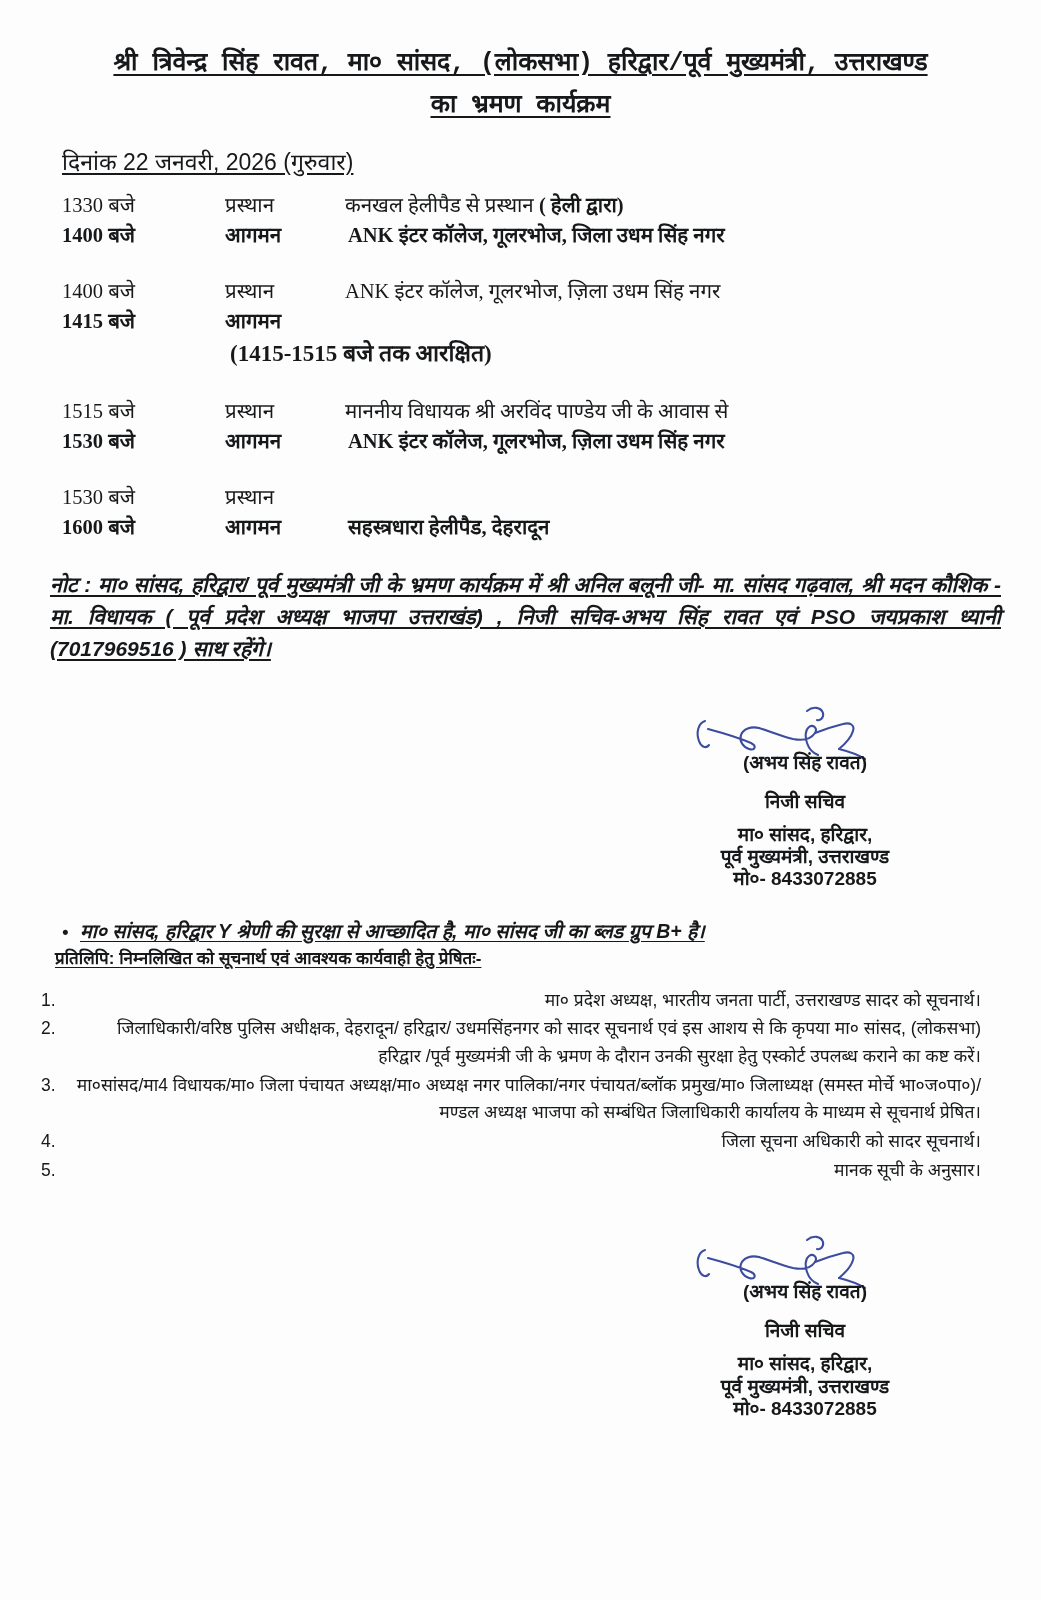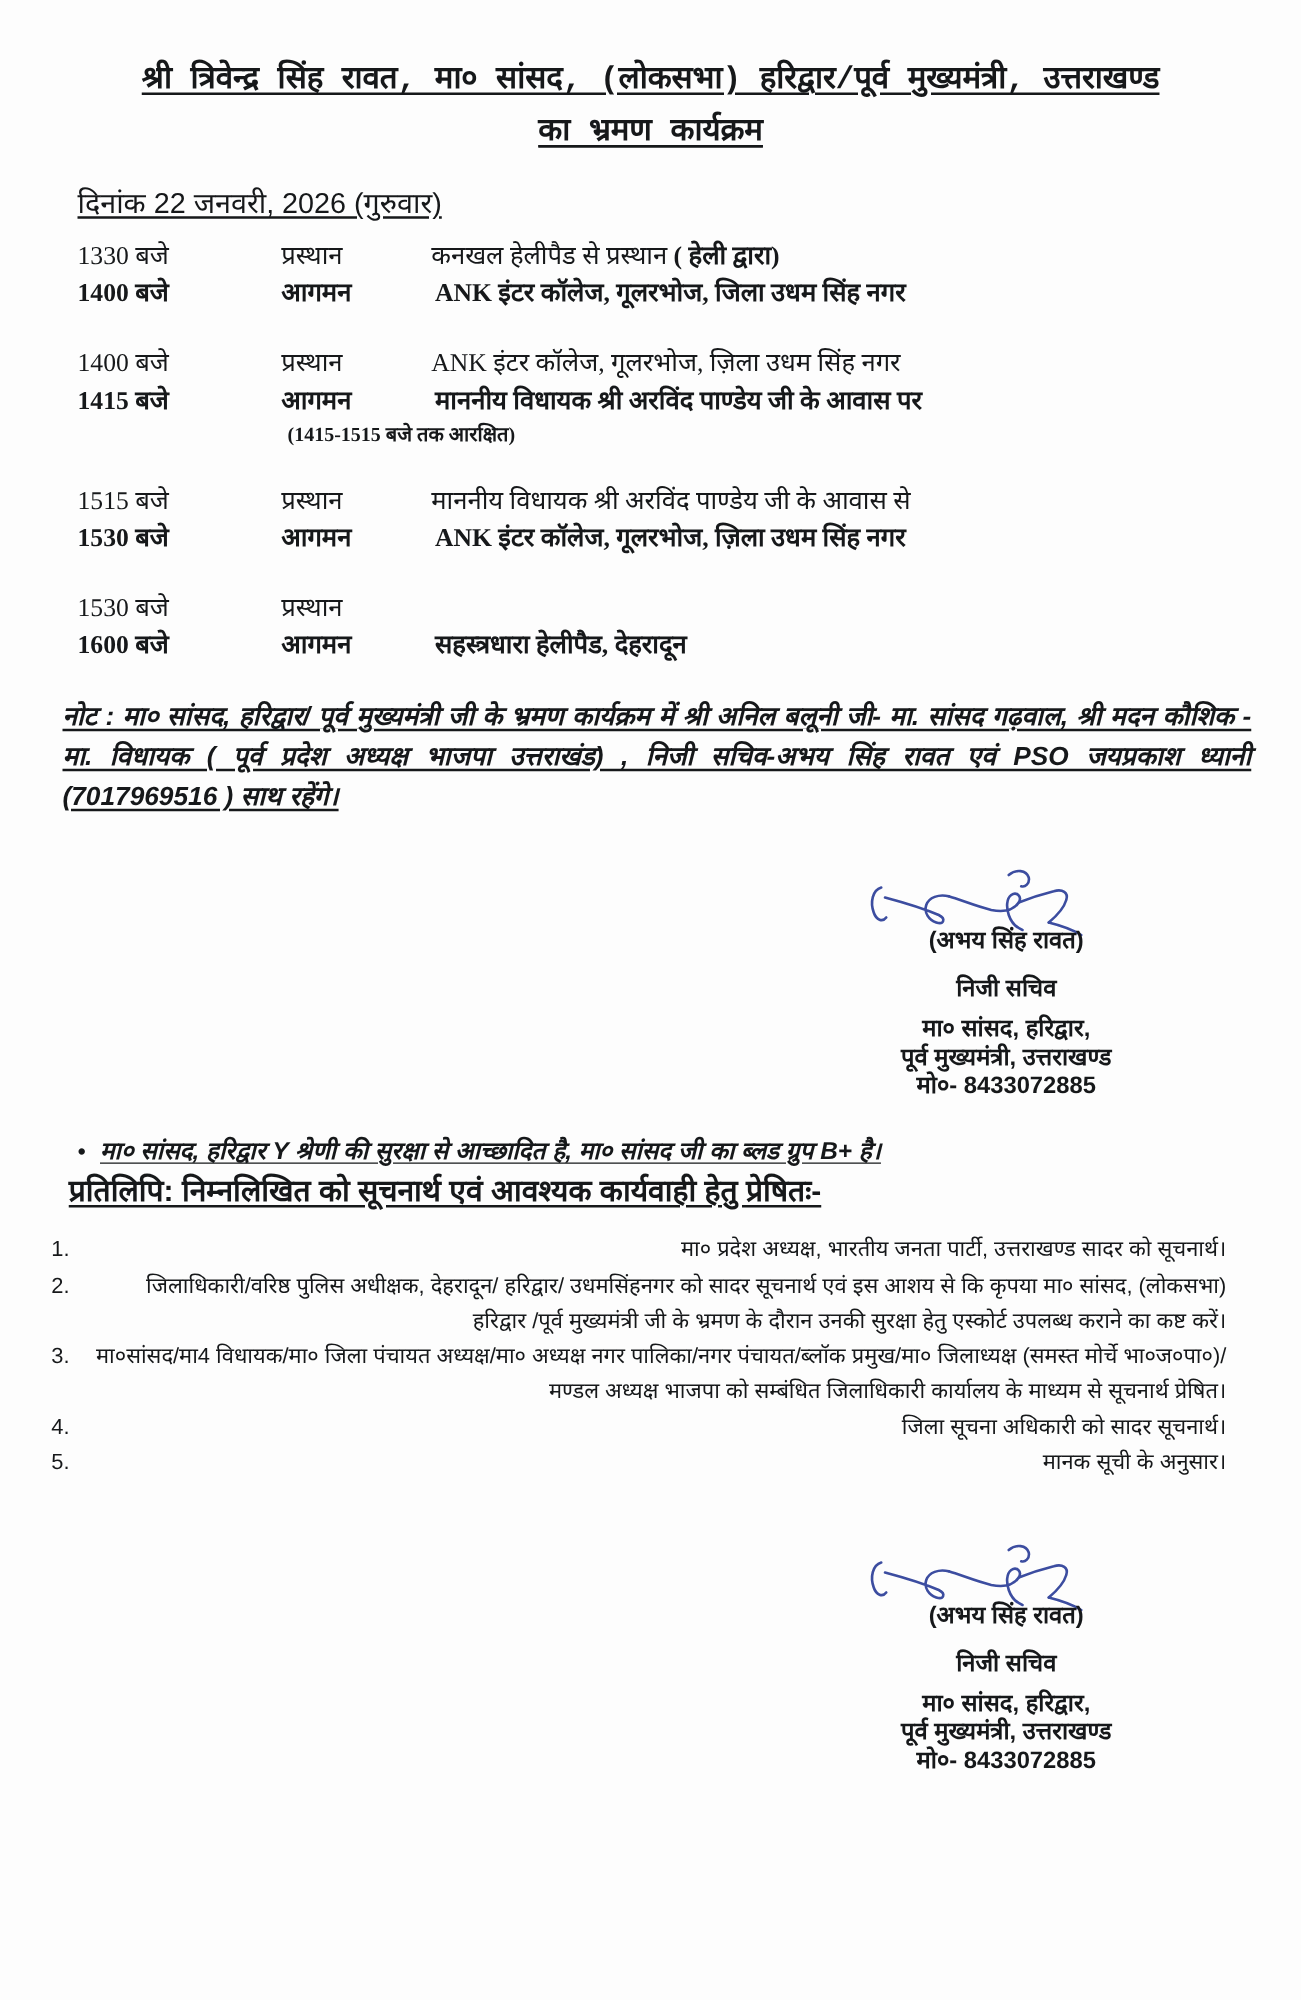--- a/index.html
+++ b/index.html
@@ -89,21 +89,21 @@
   .sched-row .col-desc {
     flex: 1 1 auto;
   }
   .sched-row.bold {
     font-weight: bold;
   }
   .sched-row.bold .col-desc {
     padding-left: 3px;
   }
   .sched-note-line {
-    font-size: 16px;
+    font-size: 23px;
     font-weight: bold;
     padding-left: 168px;
     line-height: 1.5;
   }
   .inline-bold {
     font-weight: bold;
   }
 
   
   .note-block {
@@ -172,21 +172,21 @@
     font-size: 18px;
     line-height: 1;
   }
   .bullet-text {
     text-decoration: underline;
     text-underline-offset: 3px;
   }
   .copy-heading {
     padding-left: 55px;
     margin-top: 2px;
-    font-size: 24px;
+    font-size: 17px;
     font-weight: bold;
   }
   .copy-heading span {
     text-decoration: underline;
     text-underline-offset: 3px;
   }
 
   
   .num-list {
     margin-top: 18px;
@@ -243,21 +243,20 @@
 
     <div class="sched-group">
       <div class="sched-row">
         <div class="col-time">1400 बजे</div>
         <div class="col-kind">प्रस्थान</div>
         <div class="col-desc">ANK इंटर कॉलेज, गूलरभोज, ज़िला उधम सिंह नगर</div>
       </div>
       <div class="sched-row bold">
         <div class="col-time">1415 बजे</div>
         <div class="col-kind">आगमन</div>
-        <div class="col-desc">माननीय विधायक श्री अरविंद पाण्डेय जी के आवास पर</div>
       </div>
       <div class="sched-note-line">(1415-1515 बजे तक आरक्षित)</div>
     </div>
 
     <div class="sched-group">
       <div class="sched-row">
         <div class="col-time">1515 बजे</div>
         <div class="col-kind">प्रस्थान</div>
         <div class="col-desc">माननीय विधायक श्री अरविंद पाण्डेय जी के आवास से</div>
       </div>

